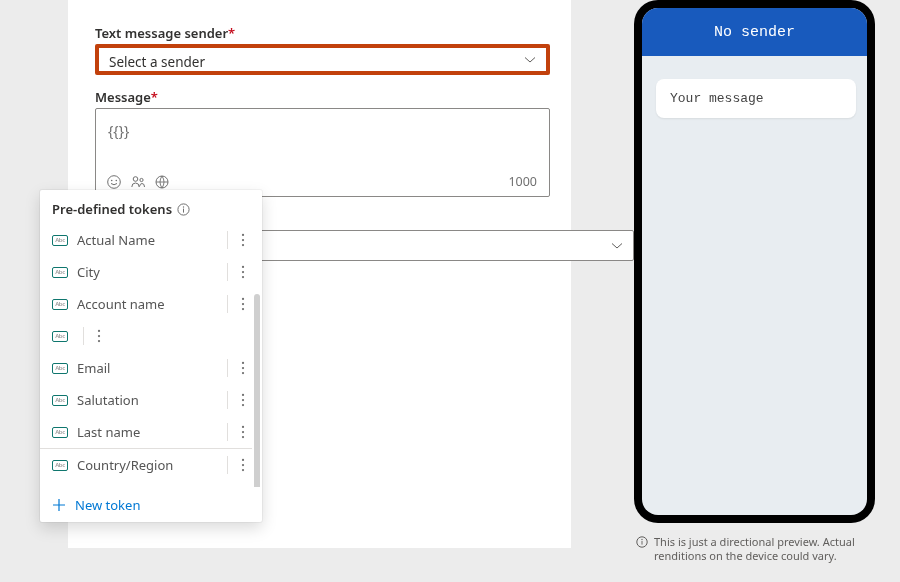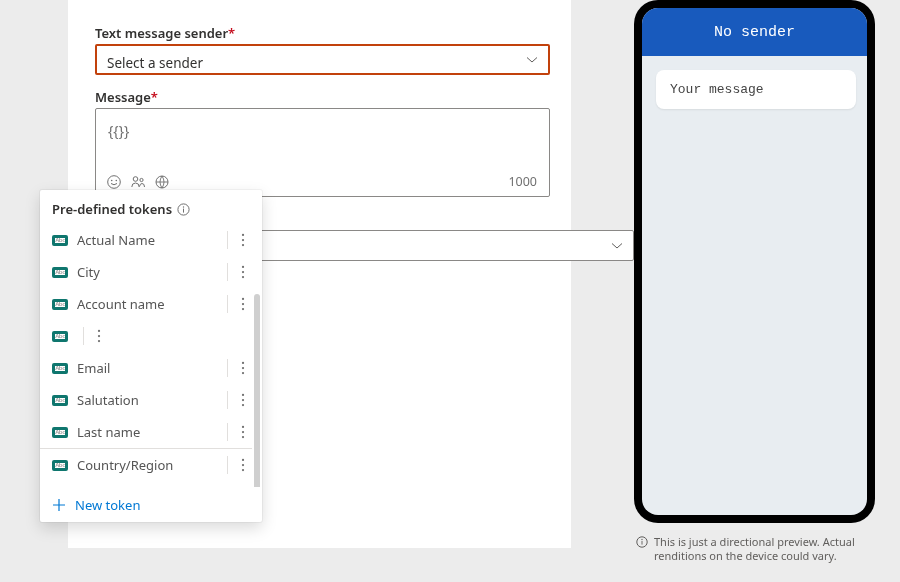--- a/index.html
+++ b/index.html
@@ -24,26 +24,26 @@
   }
   .field-label {
     position: absolute;
     font-weight: 600;
     color: #323130;
     font-size: 13px;
   }
   .req { color: #c50f1f; }
   .select-box {
     position: absolute;
-    border: 2px solid #c2410c;
+    border: 4px solid #c2410c;
     border-radius: 2px;
     background: #fff;
     display: flex;
-    align-items: flex-start;
-    padding: 8px 10px;
+    align-items: flex-end;
+    padding: 0 10px;
     color: #323130;
     font-size: 13.5px;
     cursor: pointer;
   }
   .select-box .placeholder { color: #323130; }
   .chev {
     position: absolute;
     right: 10px;
     top: 50%; transform: translateY(-50%);
     width: 12px; height: 12px;
@@ -108,21 +108,21 @@
     height: 32px;
     display: flex;
     align-items: center;
     padding-left: 12px;
     color: #555;
     font-size: 13px;
     cursor: pointer;
   }
   .abc-icon {
     width: 16px; height: 11px;
-    border: 3px solid #0f766e;
+    border: 1px solid #0f766e;
     border-radius: 2px;
     margin-right: 9px;
     display: inline-flex;
     align-items: center;
     justify-content: center;
     font-size: 6px;
     color: #9b9b9b;
     letter-spacing: -0.4px;
     font-weight: 600;
   }
@@ -188,21 +188,21 @@
   }
   .phone-header {
     height: 48px;
     background: #185abd;
     color: #fff;
     display: flex;
     align-items: center;
     justify-content: center;
     font-size: 15px;
   }
-  .phone-body { padding: 14px; }
+  .phone-body { padding: 14px; margin-top: 9px; }
   .bubble {
     background: #fff;
     border-radius: 8px;
     padding: 12px 14px;
     width: 200px;
     font-size: 13px;
     color: #444;
     box-shadow: 0 1px 2px rgba(0,0,0,.08);
   }
   .disclaimer {

